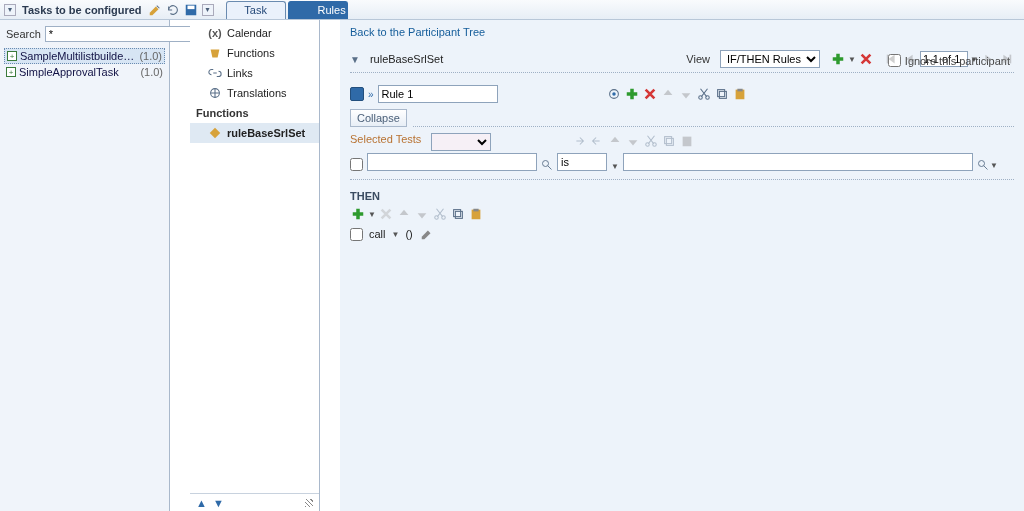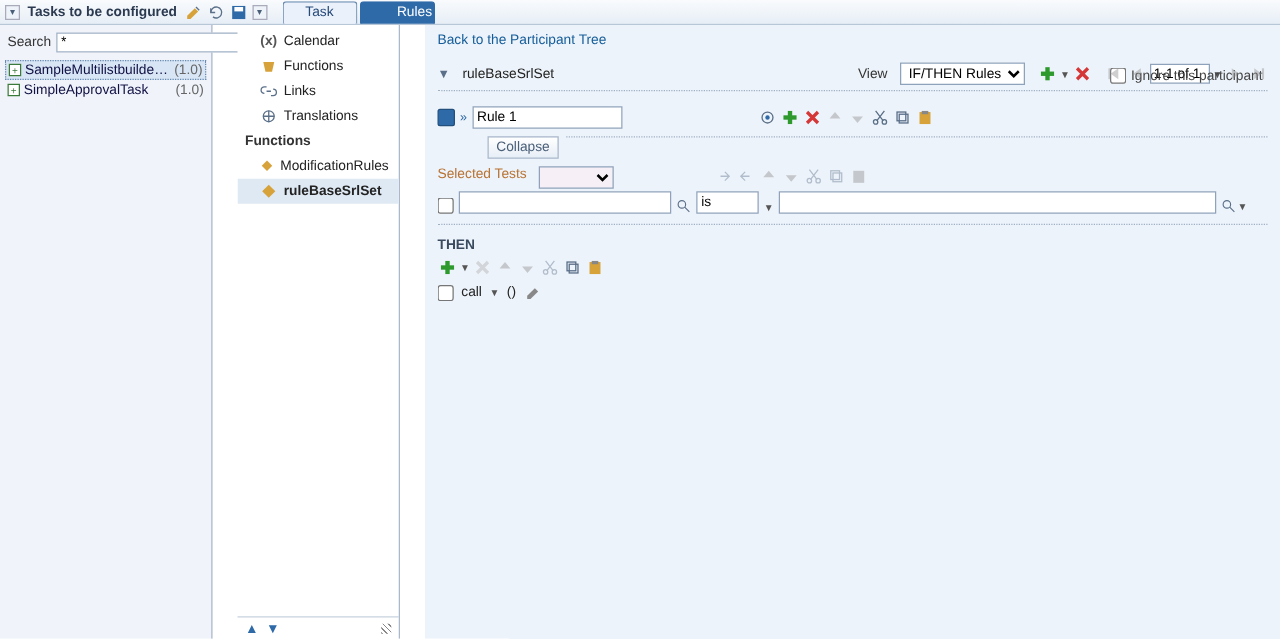--- a/index.html
+++ b/index.html
@@ -166,28 +166,20 @@
         <div class="navitem">
             <span class="ni-icon">
               <svg viewBox="0 0 16 16">
                 <circle cx="8" cy="8" r="5" class="stroke"></circle>
                 <path d="M3 8h10M8 3v10" class="stroke"></path>
               </svg>
             </span>
             <span>Translations</span>
           </div>
         <div class="hdr">Functions</div>
-        <div class="navitem child">
-            <span class="ni-icon">
-              <svg viewBox="0 0 16 16">
-                <polygon points="8,2 14,8 8,14 2,8" class="orange"></polygon>
-              </svg>
-            </span>
-            <span>ModificationRules</span>
-          </div>
         <div class="navitem child selected">
             <span class="ni-icon">
               <svg viewBox="0 0 16 16">
                 <polygon points="8,2 14,8 8,14 2,8" class="orange"></polygon>
               </svg>
             </span>
             <span>ruleBaseSrlSet</span>
           </div>
       </div>
       <div class="footer">
@@ -304,21 +296,21 @@
                 </span>
               <span class="iconbtn">
                   <svg viewBox="0 0 16 16">
                     <rect x="3" y="3" width="10" height="11" class="orange"></rect>
                     <rect x="5" y="2" width="6" height="3" class="gray"></rect>
                   </svg>
                 </span>
             </span>
           </div>
 
-          <div class="collapsebox" style="display:flex;align-items:flex-start;gap:6px;margin-left:40px;">
+          <div class="collapsebox" style="display:flex;align-items:flex-end;gap:6px;">
             <span class="collapsebtn">Collapse</span>
             <div class="dotrow" style="flex:1;"></div>
           </div>
 
           <div class="selected-tests">
             <span class="st-label">Selected Tests</span>
             <select class="smallselect"></select>
             <span style="width:60px;"></span>
             <span class="iconstrip">
               <span class="iconbtn disabled">

